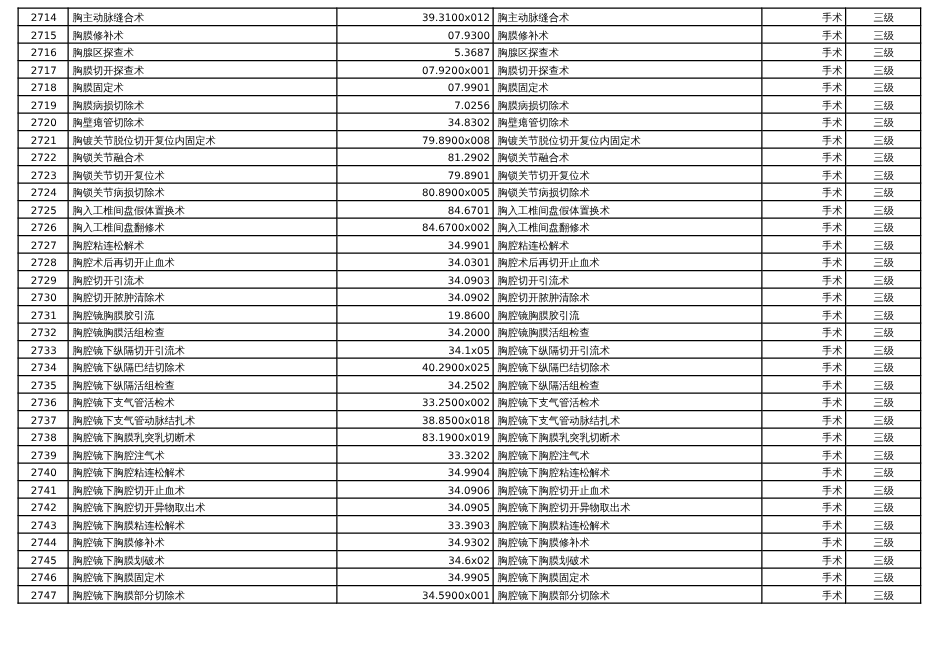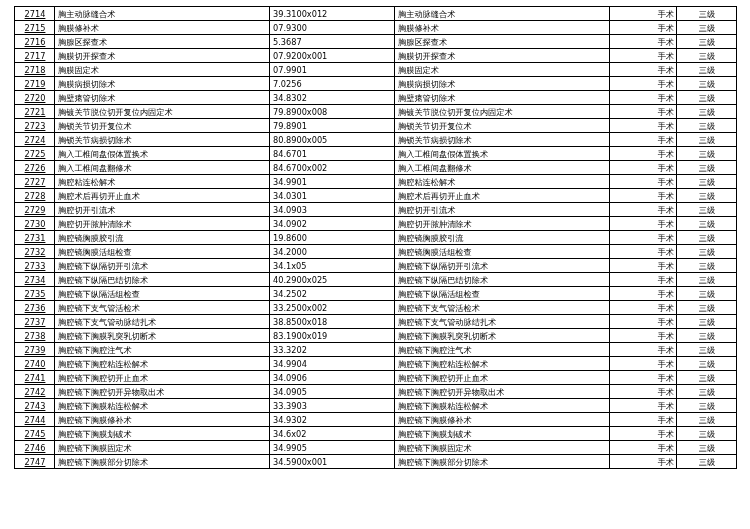--- a/index.html
+++ b/index.html
@@ -37,23 +37,23 @@
     white-space: nowrap;
     overflow: hidden;
   }
   col.c-code  { width: 40px; }
   col.c-name  { width: 215px; }
   col.c-icd   { width: 125px; }
   col.c-alias { width: 215px; }
   col.c-type  { width: 67px; }
   col.c-level { width: 60px; }
 
-  td.code  { text-align: center; text-decoration: underline; }
+  td.code  { text-align: center; }
   td.name  { text-align: left; }
-  td.icd   { text-align: left; margin-left: 48px; }
+  td.icd   { text-align: right; margin-left: 48px; }
   td.alias { text-align: left; }
   td.type  { text-align: right; }
   td.level { text-align: center; }
 </style>
 </head>
 <body>
 
 <div class="page">
   <table class="proc-table">
     <colgroup>
@@ -123,20 +123,28 @@
         </tr>
         <tr>
           <td class="code">2721</td>
           <td class="name">胸镀关节脱位切开复位内固定术</td>
           <td class="icd">79.8900x008</td>
           <td class="alias">胸镀关节脱位切开复位内固定术</td>
           <td class="type">手术</td>
           <td class="level">三级</td>
         </tr>
         <tr>
+          <td class="code">2722</td>
+          <td class="name">胸锁关节融合术</td>
+          <td class="icd">81.2902</td>
+          <td class="alias">胸锁关节融合术</td>
+          <td class="type">手术</td>
+          <td class="level">三级</td>
+        </tr>
+        <tr>
           <td class="code">2723</td>
           <td class="name">胸锁关节切开复位术</td>
           <td class="icd">79.8901</td>
           <td class="alias">胸锁关节切开复位术</td>
           <td class="type">手术</td>
           <td class="level">三级</td>
         </tr>
         <tr>
           <td class="code">2724</td>
           <td class="name">胸锁关节病损切除术</td>

